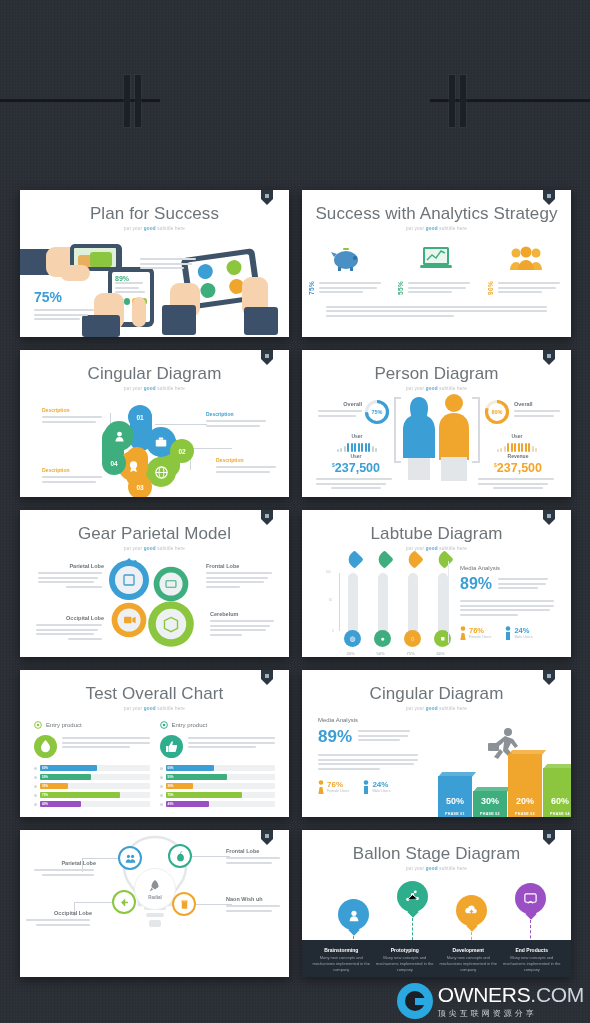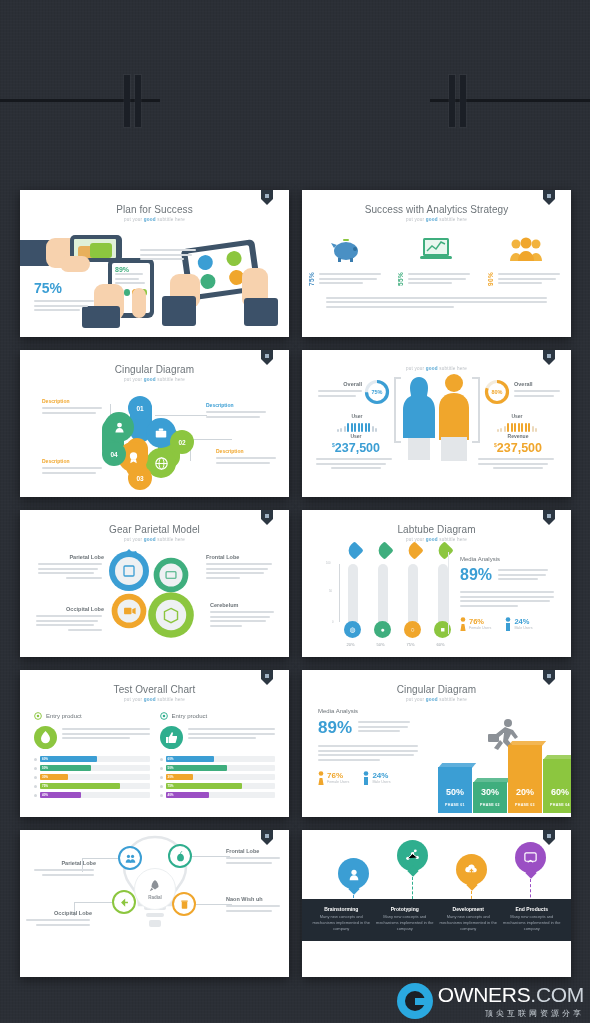--- a/index.html
+++ b/index.html
@@ -48,21 +48,21 @@
     background:linear-gradient(90deg,#2f9fd6 0%,#2fbfa0 20%,#8cc63f 42%,#f5c218 60%,#f08a1e 78%,#9b4fc4 100%); }
   .ring { width:9px; height:9px; border-radius:50%; border:1.6px solid #fff; margin-top:8px; }
 
   
   .grid { position:absolute; left:20px; top:190px; width:551px;
     display:grid; grid-template-columns:269px 269px; gap:13px 13px; }
   .slide { position:relative; width:269px; height:147px; background:#fff;
     box-shadow:0 3px 10px rgba(0,0,0,.45); overflow:hidden; }
   .s-badge { position:absolute; right:16px; top:0; width:12px; height:15px; z-index:5; }
   .s-head { text-align:center; padding-top:14px; }
-  .s-title { color:#6d7479; font-size:10px; font-weight:400; letter-spacing:.1px; }
+  .s-title { color:#6d7479; font-size:17px; font-weight:400; letter-spacing:.1px; }
   .s-sub { font-size:4.6px; color:#b9bec3; margin-top:2px; letter-spacing:.2px; }
   .s-sub em { color:#5ba9d4; font-style:normal; font-weight:700; }
   .lorem { display:block; background:#d9dde1; height:2px; border-radius:1px; margin-bottom:2.5px; }
 
   
   .sc1 { position:relative; height:103px; }
   .hand { position:absolute; background:#f7d2ae; border-radius:9px; }
   .sleeve { position:absolute; background:#3c5169; border-radius:3px; }
   .device { position:absolute; background:#3e5368; border-radius:5px; }
   .pct-blue { color:#3b9ed4; font-size:14px; font-weight:700; }
@@ -116,21 +116,21 @@
   .bal-body { color:#98a1ab; font-size:4px; text-align:center; line-height:1.45; margin-top:2px; }
 
   
   .wm { position:absolute; right:6px; bottom:4px; display:flex; align-items:center; gap:5px; z-index:30; }
   .wm-g { width:36px; height:36px; border-radius:50%; background:#2aa9e0; position:relative; }
   .wm-g:before { content:''; position:absolute; left:8px; top:8px; width:20px; height:20px;
     border-radius:50%; background:#1b2026; }
   .wm-g:after { content:''; position:absolute; right:2px; top:15px; width:16px; height:7px; background:#2aa9e0; }
   .wm-txt1 { color:#fff; font-size:21px; font-weight:700; letter-spacing:-.3px; }
   .wm-txt1 span { color:#cfd6dd; font-weight:400; }
-  .wm-txt2 { color:#cfd6dd; font-size:8px; letter-spacing:3px; text-align:right; margin-top:1px; }
+  .wm-txt2 { color:#cfd6dd; font-size:8px; letter-spacing:3px; margin-top:1px; }
 </style>
 </head>
 <body>
 
 <div class="hero-zone">
   <div class="hero-rule left"></div>
   <div class="hero-rule right"></div>
   <div class="hero-bars l">
       <span></span>
       <span></span>
@@ -370,20 +370,21 @@
       </div>
     </div>
   </div>
 
   <div class="slide">
     <svg class="s-badge" viewBox="0 0 12 15">
         <path d="M0 0h12v9l-6 6-6-6z" fill="#2c3742"></path>
         <rect x="4" y="4" width="4" height="4" fill="#9fb2c4"></rect>
       </svg>
     <div class="s-head">
+      <div class="s-title">Person Diagram</div>
       <div class="s-sub"><span>put your </span><em>good</em><span> subtitle here</span></div>
     </div>
     <div style="position:relative;height:103px;">
 
       <svg style="position:absolute;left:100px;top:4px;" width="34" height="86" viewBox="0 0 34 86">
         <path d="M17 2c6 0 9 5 9 11 0 4-1 6-1 8 5 2 8 7 8 14v28H1V35c0-7 3-12 8-14 0-2-1-4-1-8 0-6 3-11 9-11z" fill="#3b9ed4"></path>
         <path d="M6 63h22v22H6z" fill="#e3e6e9"></path>
       </svg>
       <svg style="position:absolute;left:134px;top:2px;" width="36" height="90" viewBox="0 0 36 90">
         <circle cx="18" cy="10" r="9" fill="#f0a62c"></circle>
@@ -937,20 +938,24 @@
           </div>
       </div>
     </div>
   </div>
 
   <div class="slide">
     <svg class="s-badge" viewBox="0 0 12 15">
         <path d="M0 0h12v9l-6 6-6-6z" fill="#2c3742"></path>
         <rect x="4" y="4" width="4" height="4" fill="#9fb2c4"></rect>
       </svg>
+    <div class="s-head">
+      <div class="s-title">Ballon Stage Diagram</div>
+      <div class="s-sub"><span>put your </span><em>good</em><span> subtitle here</span></div>
+    </div>
     <div style="position:relative;height:111px;">
       <div style="position:absolute;left:36px;top:10px;display:flex;gap:28px;align-items:flex-start;">
         <div style="display:flex;flex-direction:column;align-items:center;">
           <div class="balloon" style="background:#3b9ed4;margin-top:18px;">
             <svg width="14" height="14" viewBox="0 0 16 16">
                 <circle cx="8" cy="6" r="3" fill="#fff"></circle>
                 <path d="M3 15c0-3.3 2.2-5.5 5-5.5s5 2.2 5 5.5z" fill="#fff"></path>
               </svg>
           </div>
           <div style="width:1px;height:28px;border-left:1px dashed #3b9ed4;margin-top:6px;"></div>

